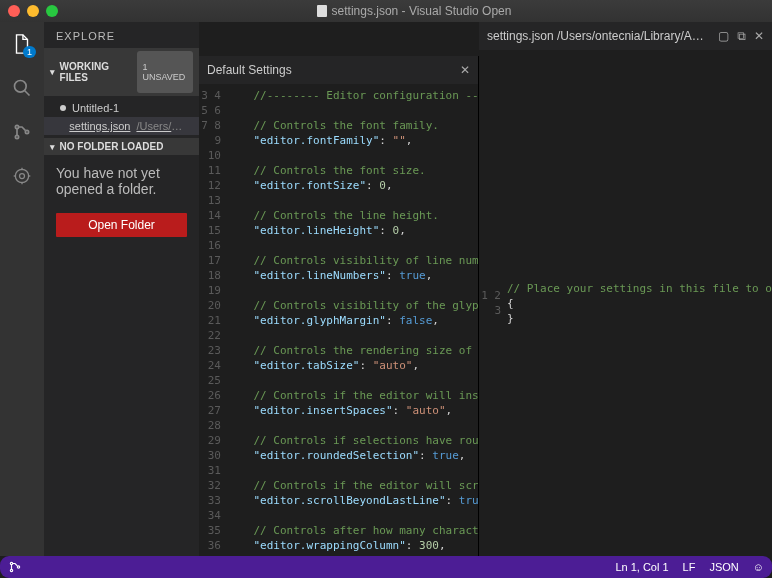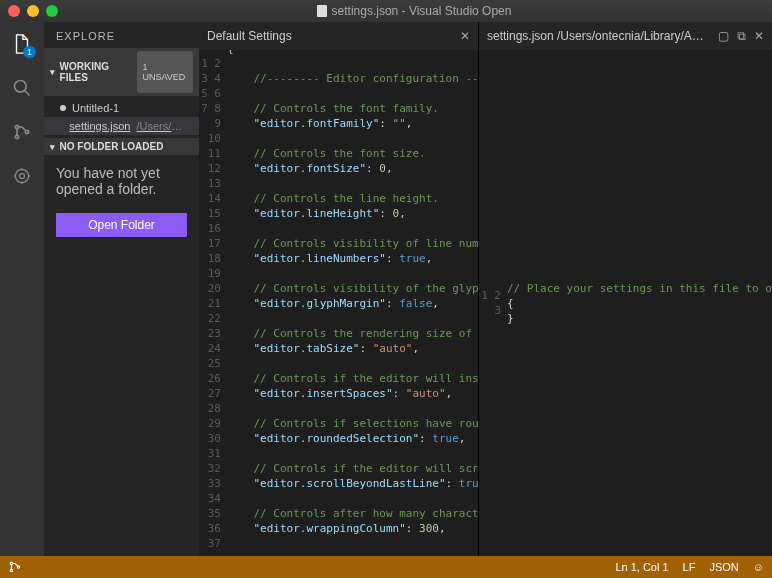--- a/index.html
+++ b/index.html
@@ -19,39 +19,39 @@
 .sidebar-title{padding:8px 12px 6px; color:#bbb; letter-spacing:1px;}
 .section-header{display:flex;align-items:center;gap:5px;background:#383838;color:#ddd;padding:3px 6px;cursor:pointer;text-transform:uppercase;font-size:10px;font-weight:bold;}
 .section-header .chev{font-size:9px;}
 .unsaved-badge{background:#555;color:#ccc;border-radius:3px;padding:11px 5px;font-size:9px;font-weight:normal;}
 .file-list{padding:3px 0;}
 .file-item{display:flex;align-items:center;gap:6px;padding:3px 16px;cursor:pointer;color:#ccc;}
 .file-item.active{background:#37373d;text-decoration:underline;}
 .bullet{width:6px;height:6px;border-radius:50%;background:#ccc;flex-shrink:0;}
 .file-sub{color:#888;white-space:nowrap;overflow:hidden;text-overflow:ellipsis;}
 .nofolder{padding:10px 12px;color:#bbb;font-size:14px;}
-.open-folder-btn{margin:6px 12px;background:#8b5cf6;color:#fff;text-align:center;padding:5px;cursor:pointer;border-radius:1px;font-size:12px;}
+.open-folder-btn{margin:6px 12px;background:#b91c1c;color:#fff;text-align:center;padding:5px;cursor:pointer;border-radius:1px;font-size:12px;}
 .editors{flex:1;display:flex;overflow:hidden;}
 .editor{display:flex;flex-direction:column;overflow:hidden;background:#1e1e1e;}
-.editor.left{flex:0 0 280px;border-right:1px solid #000;}
+.editor.left{flex:0 0 280px;border-right:1px solid #000;margin-top:34px;}
 .editor.right{flex:1;}
 .tab-row{height:28px;background:#252526;display:flex;align-items:center;padding:0 8px;gap:8px;color:#ccc;}
 .tab-row .tab-title{flex:1;white-space:nowrap;overflow:hidden;text-overflow:ellipsis;font-size:12px;}
 .tab-row .icons{display:flex;gap:8px;color:#aaa;}
 .tab-row .icons span{cursor:pointer;}
 .code-area{flex:1;display:flex;overflow:hidden;font-family:Menlo,Consolas,monospace;font-size:11px;line-height:15px;align-items:center;}
 .gutter{width:28px;text-align:right;color:#5a5a5a;padding:4px 6px 4px 0;user-select:none;background:#1e1e1e;}
 .code{flex:1;padding:4px 0;white-space:pre;overflow:hidden;color:#d4d4d4;}
 .c-comment{color:#6a9955;}
 .c-key{color:#9cdcfe;}
 .c-string{color:#ce9178;}
 .c-num{color:#b5cea8;}
 .c-bool{color:#569cd6;}
 .c-punct{color:#d4d4d4;}
-.statusbar{height:22px;background:#a16207;color:#fff;display:flex;align-items:center;padding:8px 8px;font-size:11px;gap:14px;}
+.statusbar{height:22px;background:#4c1d95;color:#fff;display:flex;align-items:center;padding:8px 8px;font-size:11px;gap:14px;border-radius:9px;}
 .statusbar .spacer{flex:1;}
 .statusbar span{cursor:pointer;}
 svg{display:block;}
 </style>
 </head>
 <body>
 
 <div class="titlebar">
   <div class="traffic">
     <div class="dot red"></div>

